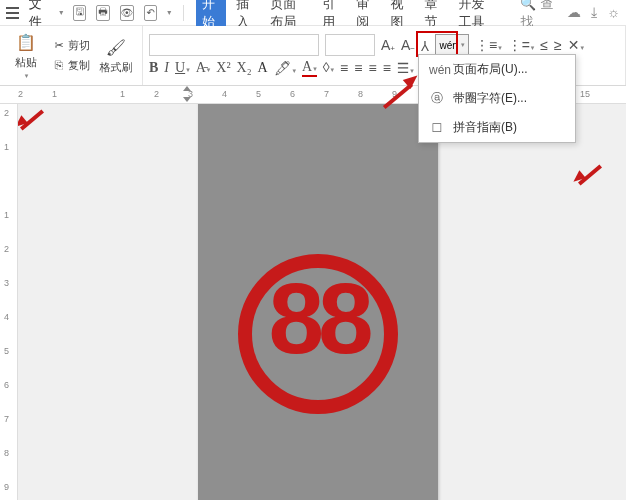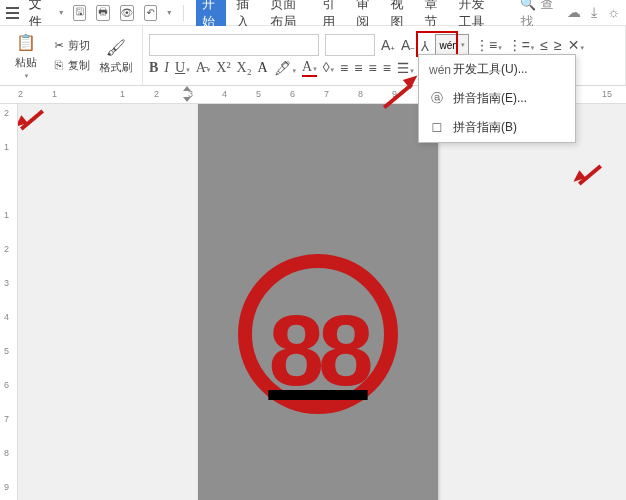--- a/index.html
+++ b/index.html
@@ -51,21 +51,21 @@
 .ruler-h .margin-indicator::after { content: ""; position: absolute; bottom: 0; left: 0; border-left: 4px solid transparent; border-right: 4px solid transparent; border-top: 5px solid #888; }
 
 .work { display: flex; height: calc(500px - 26px - 60px - 18px); }
 .ruler-v { width: 18px; background: #fff; border-right: 1px solid #ddd; position: relative; font-size: 9px; color: #888; }
 .ruler-v .tick { position: absolute; left: 4px; }
 .canvas { flex: 1; background: #f0f0f0; position: relative; overflow: hidden; }
 .page { position: absolute; left: 180px; top: -10px; width: 240px; height: 520px; background: #8f8f8f; box-shadow: 1px 1px 3px rgba(0,0,0,0.2); }
 
 
 .enclosed { position: absolute; top: 160px; left: 40px; width: 160px; height: 160px; }
-.enclosed .ring { width: 160px; height: 160px; border: 14px solid #c61a1a; border-radius: 50%; display: flex; align-items: flex-end; justify-content: center; text-decoration: underline; }
+.enclosed .ring { width: 160px; height: 160px; border: 14px solid #c61a1a; border-radius: 50%; display: flex; align-items: flex-start; justify-content: center; }
 .enclosed .num { font-size: 100px; font-weight: 700; font-family: Arial, sans-serif; color: #c61a1a; letter-spacing: -6px; line-height: 1; }
 .arrow1 { left: 378px; top: 74px; width: 40px; height: 40px; }
 .arrow1 .line { position: absolute; width: 36px; height: 4px; background: #c61a1a; transform: rotate(-40deg); top: 20px; left: 2px; }
 .arrow1 .head { position: absolute; left: 28px; top: -1px; border-left: 6px solid transparent; border-right: 6px solid transparent; border-bottom: 14px solid #c61a1a; transform: rotate(50deg); }
 .arrow2 { left: 576px; top: 159px; width: 30px; height: 30px; }
 .arrow2 .line { position: absolute; width: 28px; height: 4px; background: #c61a1a; transform: rotate(-40deg); top: 14px; }
 .arrow2 .head { position: absolute; left: -4px; top: 14px; border-top: 5px solid transparent; border-bottom: 5px solid transparent; border-right: 12px solid #c61a1a; transform: rotate(-40deg); }
 .arrow3 { left: 420px; top: 372px; width: 30px; height: 30px; }
 .arrow3 .line { position: absolute; width: 28px; height: 4px; background: #c61a1a; transform: rotate(-40deg); top: 14px; }
 .arrow3 .head { position: absolute; left: -4px; top: 14px; border-top: 5px solid transparent; border-bottom: 5px solid transparent; border-right: 12px solid #c61a1a; transform: rotate(-40deg); }
@@ -169,25 +169,25 @@
       </div>
     </div>
   </div>
 </div>
 
 <div class="red-frame-btn frame-btn-box"></div>
 
 <div class="dropdown-menu">
   <div class="item">
     <span class="mi-ico">wén</span>
-    <span>开发工具(U)...</span>
+    <span>页面布局(U)...</span>
   </div>
   <div class="item">
     <span class="mi-ico">ⓐ</span>
-    <span>拼音指南(E)...</span>
+    <span>带圈字符(E)...</span>
   </div>
   <div class="item">
     <span class="mi-ico">☐</span>
     <span>拼音指南(B)</span>
   </div>
 </div>
 <div class="red-frame-btn frame-menu-box"></div>
 
 <div class="ruler-h">
   <div class="margin-indicator" style="left:183px"></div>
@@ -201,21 +201,21 @@
     <span class="tick" style="left: 256px;">5</span>
     <span class="tick" style="left: 290px;">6</span>
     <span class="tick" style="left: 324px;">7</span>
     <span class="tick" style="left: 358px;">8</span>
     <span class="tick" style="left: 392px;">9</span>
     <span class="tick" style="left: 426px;">10</span>
     <span class="tick" style="left: 460px;">11</span>
     <span class="tick" style="left: 494px;">12</span>
     <span class="tick" style="left: 528px;">13</span>
     <span class="tick" style="left: 562px;">14</span>
-    <span class="tick" style="left: 580px; margin-left: 22px;">15</span>
+    <span class="tick" style="left: 580px;">15</span>
   </div>
 
 <div class="work">
   <div class="ruler-v">
       <span class="tick" style="top: 4px;">2</span>
       <span class="tick" style="top: 38px;">1</span>
       <span class="tick" style="top: 72px;"></span>
       <span class="tick" style="top: 106px;">1</span>
       <span class="tick" style="top: 140px;">2</span>
       <span class="tick" style="top: 174px;">3</span>

